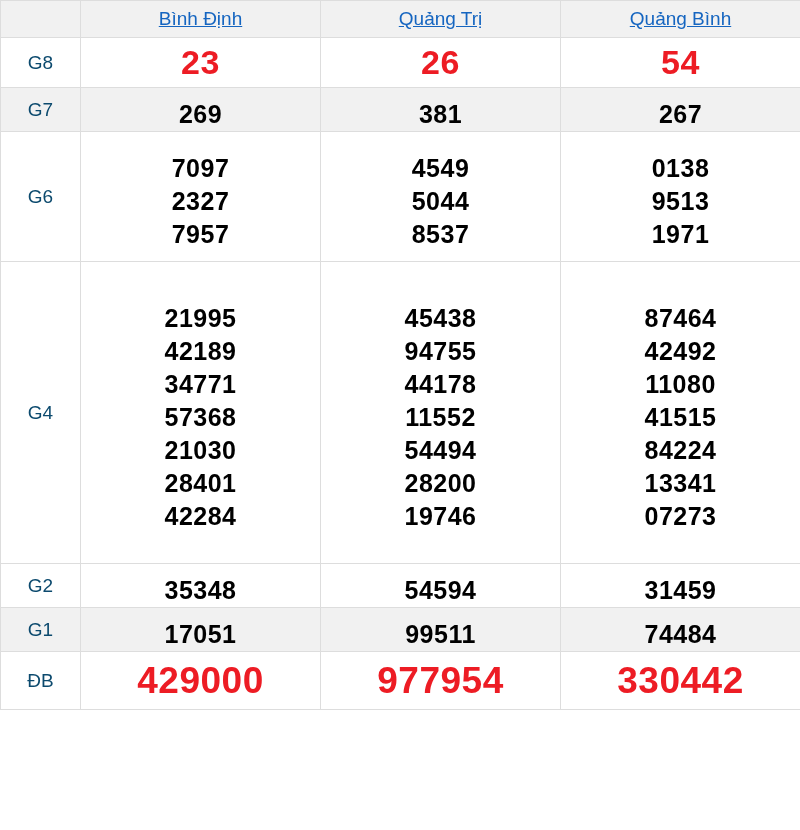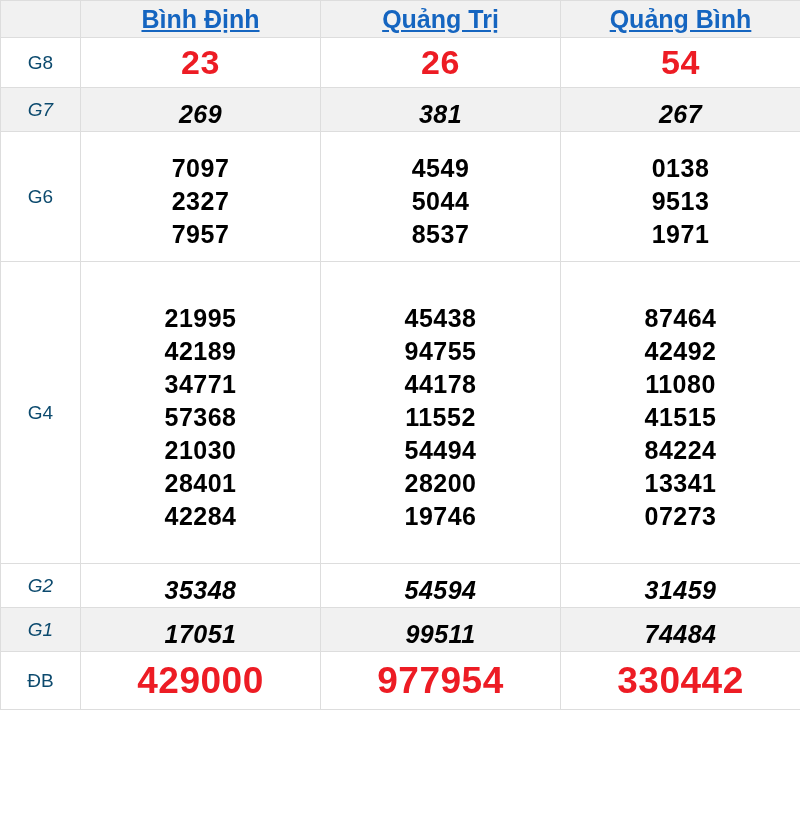--- a/index.html
+++ b/index.html
@@ -20,22 +20,22 @@
     text-align: center;
     vertical-align: middle;
     padding: 0;
     background: #ffffff;
   }
   tr.stripe th, tr.stripe td { background: #f1f1f1; }
 
   .kqxs-table th.head-cell { height: 36px; }
   .head-link {
     color: #1565c0;
-    font-weight: bold;
-    font-size: 25px;
+    font-weight: normal;
+    font-size: 19px;
     text-decoration: underline;
     cursor: pointer;
     text-align: right;
   }
   .row-label {
     font-size: 19px;
     font-weight: normal;
     color: #0c4a6e;
   }
   .num-line {
@@ -47,21 +47,21 @@
     color: #000000;
     letter-spacing: 0.5px;
   }
   tr.row-g8 td { height: 49px; }
   tr.row-g8 .num-line {
     height: 49px;
     line-height: 49px;
     font-size: 34px;
     color: #ed1c24;
   }
-  tr.row-single td { height: 43px; font-style: italic; }
+  tr.row-single td { height: 43px; }
   tr.row-g6 td { height: 129px; }
   tr.row-g4 td { height: 301px; }
   tr.row-g3 td { height: 86px; }
   tr.row-db td { height: 57px; }
   tr.row-db .num-line {
     height: 57px;
     line-height: 57px;
     font-size: 37px;
     color: #ed1c24;
   }

